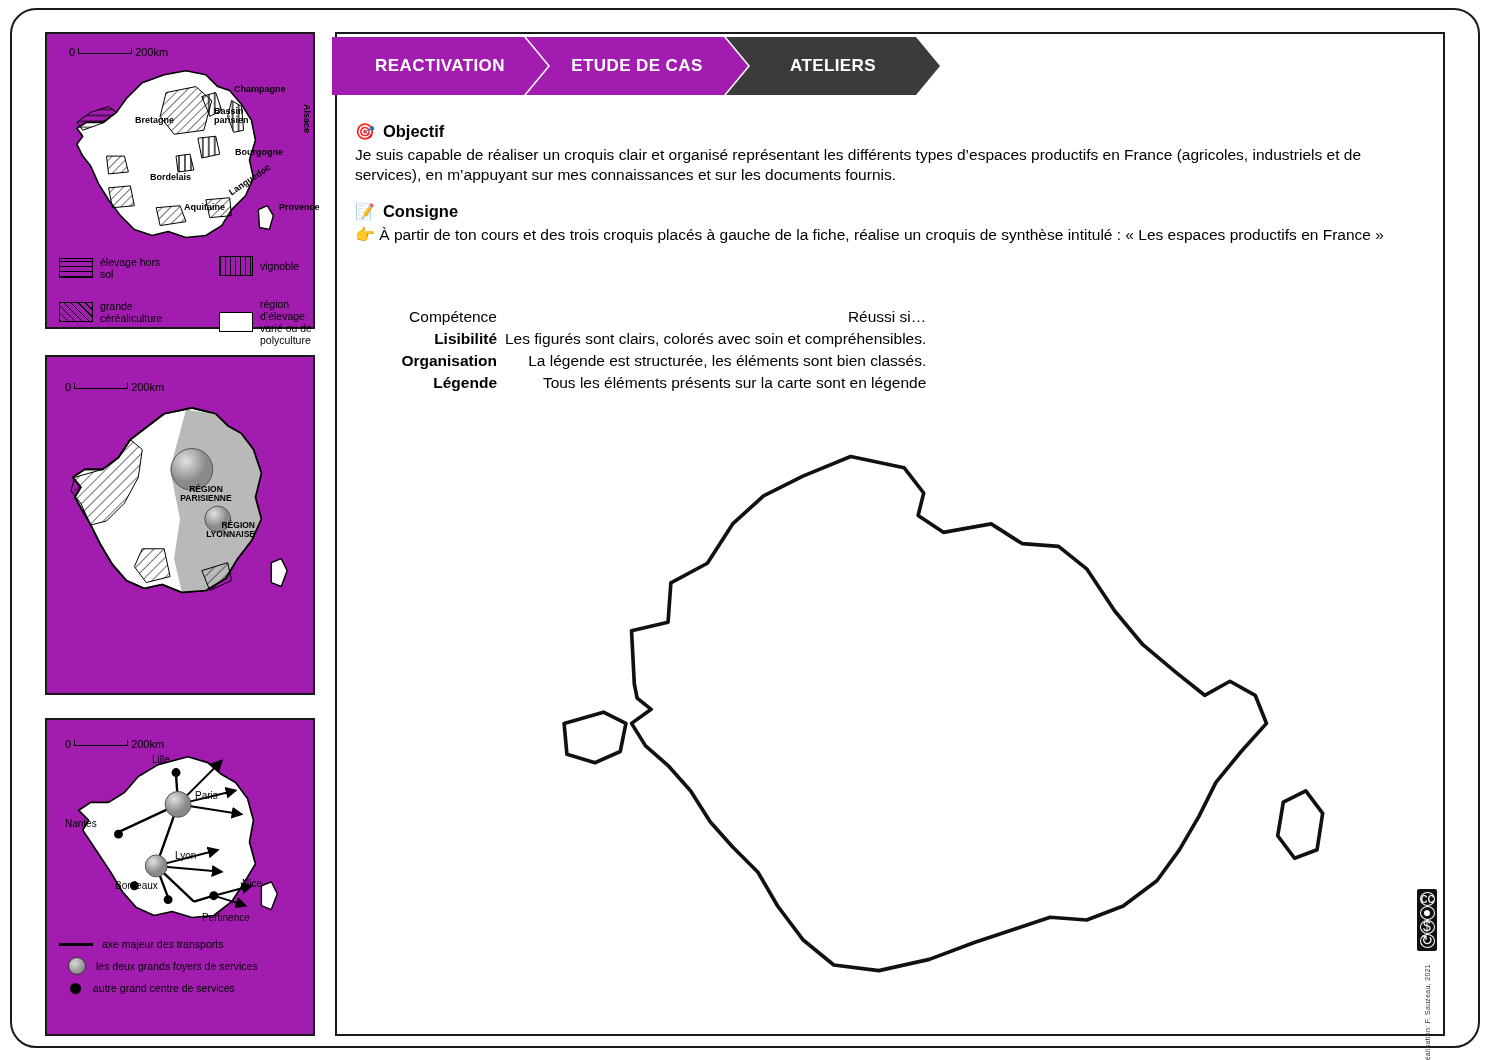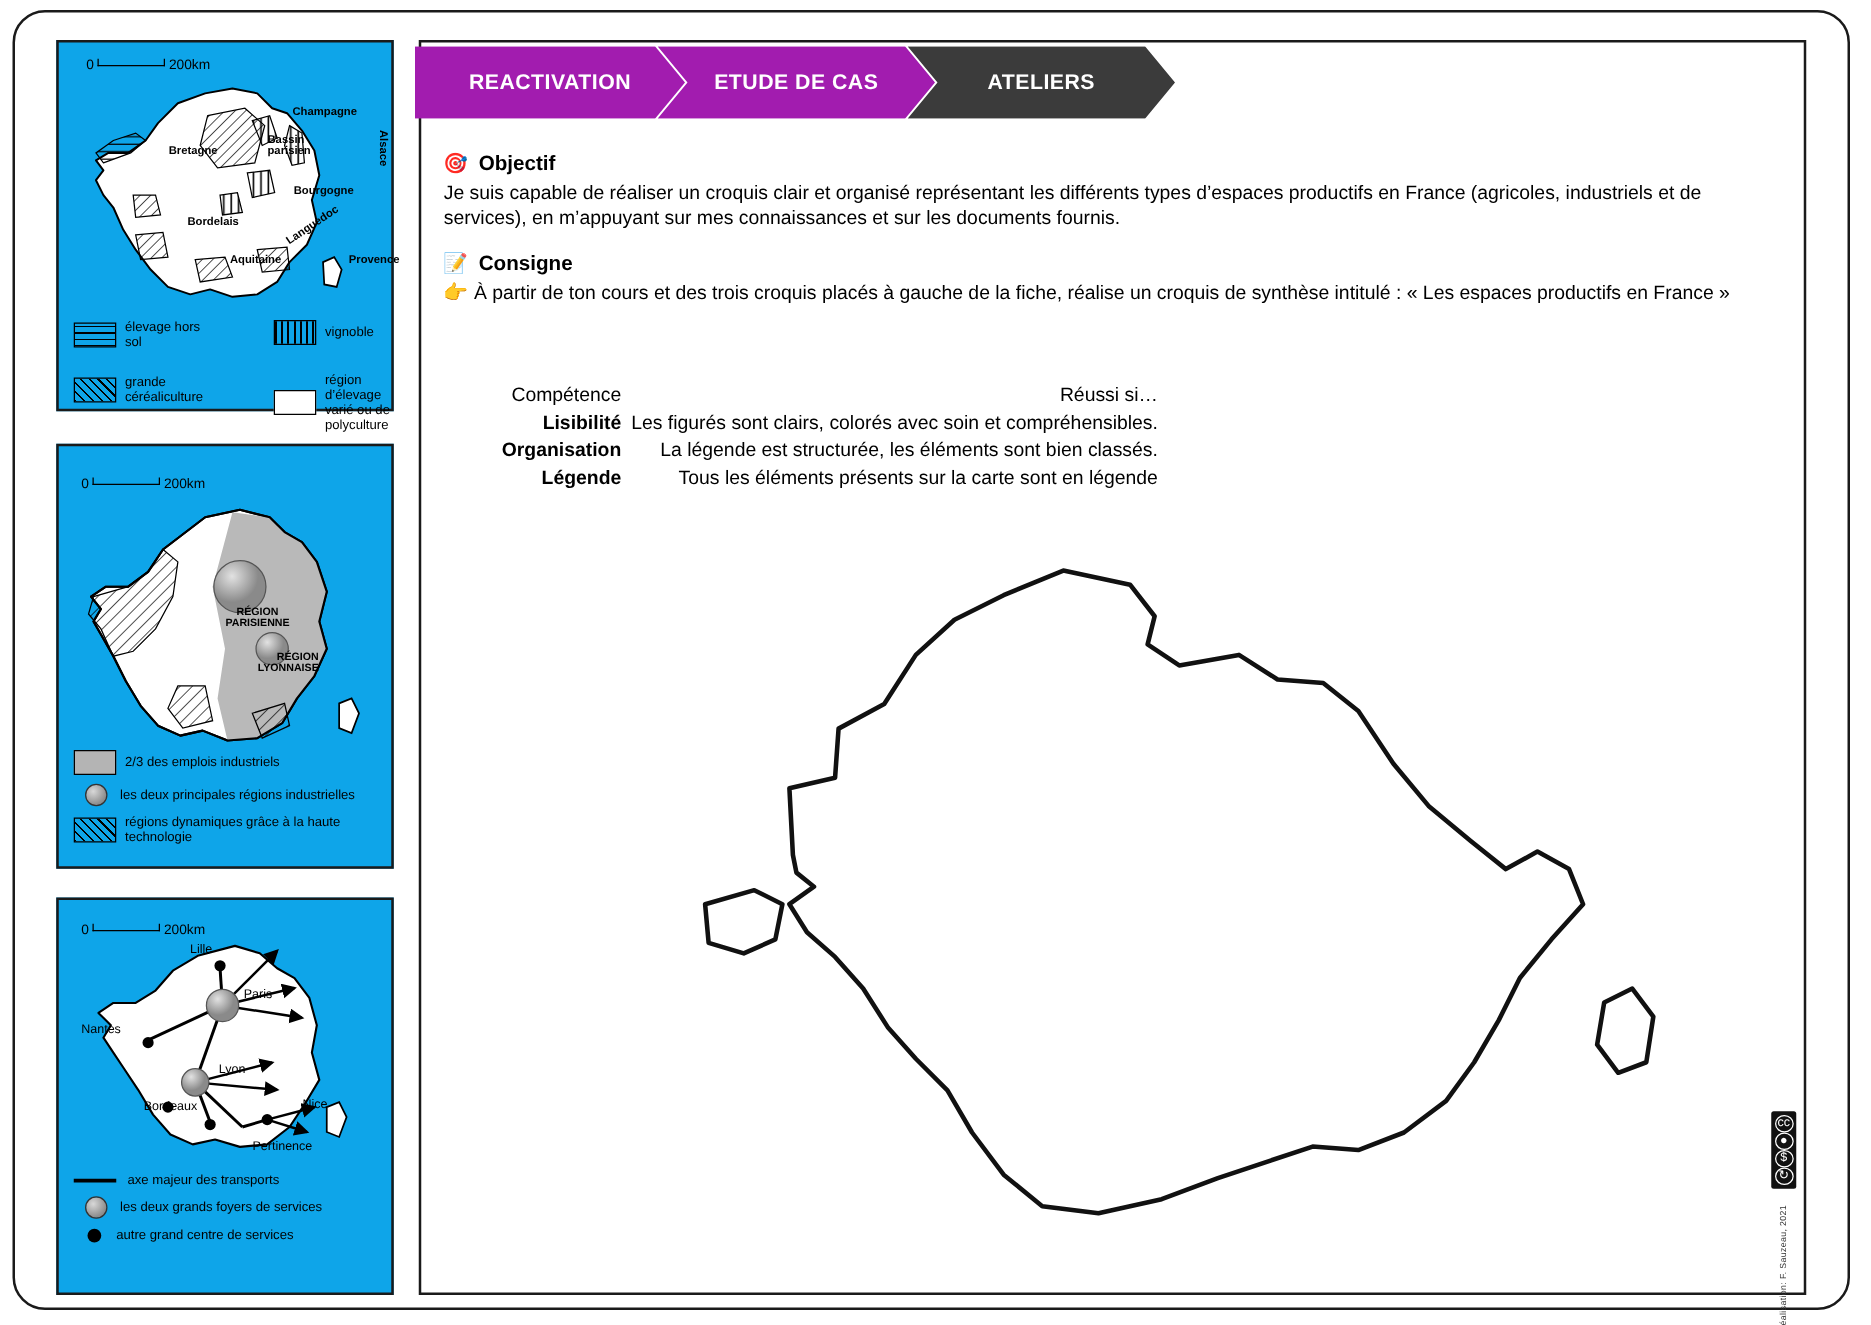--- a/index.html
+++ b/index.html
@@ -23,21 +23,21 @@
     height: 1040px;
     border: 2px solid #1a1a1a;
     border-radius: 26px;
     box-sizing: border-box;
   }
 
   
   .map-box {
     position: absolute;
     border: 2px solid #1a1a1a;
-    background: #0ea5e9;
+    background: #a21caf;
     box-sizing: border-box;
   }
   #map-box-1 { left: 45px; top: 32px;  width: 270px; height: 297px; }
   #map-box-2 { left: 45px; top: 355px; width: 270px; height: 340px; }
   #map-box-3 { left: 45px; top: 718px; width: 270px; height: 318px; }
 
   .scalebar {
     position: absolute;
     font-size: 11px;
     font-family: "Liberation Sans", sans-serif;
@@ -212,21 +212,21 @@
     justify-content: space-around;
     padding: 3px 0;
     box-sizing: border-box;
   }
   #cc-badge i {
     display: block;
     width: 13px; height: 13px;
     border-radius: 50%;
     border: 1.5px solid #fff;
     color: #fff;
-    font-size: 10px;
+    font-size: 14px;
     font-style: normal;
     line-height: 11px;
     text-align: center;
   }
 
   .map-label {
     position: absolute;
     font-size: 9px;
     font-weight: bold;
     font-family: "Liberation Sans", sans-serif;
@@ -322,34 +322,20 @@
     <path d="M28,78 L56,70 L72,58 L84,40 L96,50 L92,78 L78,104 L60,122 L44,126 L34,104 L24,92 Z" fill="url(#p-d2)" stroke="#000" stroke-width="1"></path>
     <path d="M96,150 L118,150 L124,178 L100,184 L88,168 Z" fill="url(#p-d2)" stroke="#000" stroke-width="1"></path>
     <path d="M156,172 L182,164 L186,182 L164,192 Z" fill="url(#p-d2)" stroke="#000" stroke-width="1"></path>
     <circle cx="146" cy="70" r="21" fill="url(#sph)" stroke="#555" stroke-width="1"></circle>
     <circle cx="172" cy="120" r="13" fill="url(#sph)" stroke="#555" stroke-width="1"></circle>
   </svg>
 
   <div class="map-label small" style="left:120px; top:128px; width:78px; text-align:center; line-height:1.05;">RÉGION PARISIENNE</div>
   <div class="map-label small" style="left:130px; top:164px; width:78px; text-align:right; line-height:1.05;">RÉGION LYONNAISE</div>
 
-  <div class="legend" style="top:243px;">
-    <div class="row">
-      <span class="sym fill-grey"></span>
-      <span class="lbl">2/3 des emplois industriels</span>
-    </div>
-    <div class="row">
-      <span class="circ-grey"></span>
-      <span class="lbl">les deux principales régions industrielles</span>
-    </div>
-    <div class="row">
-      <span class="sym hatch-diag"></span>
-      <span class="lbl">régions dynamiques grâce à la haute technologie</span>
-    </div>
-  </div>
 </div>
 
 <div class="map-box" id="map-box-3">
   <div class="scalebar" style="left:18px; top:18px;">
     <span>0</span><span class="bar"></span><span>200km</span>
   </div>
 
   <svg viewBox="0 0 270 210" width="268" height="210" style="position:absolute; left:0; top:26px;">
     <defs>
       <marker id="arrow" markerWidth="7" markerHeight="7" refX="5" refY="3" orient="auto">

